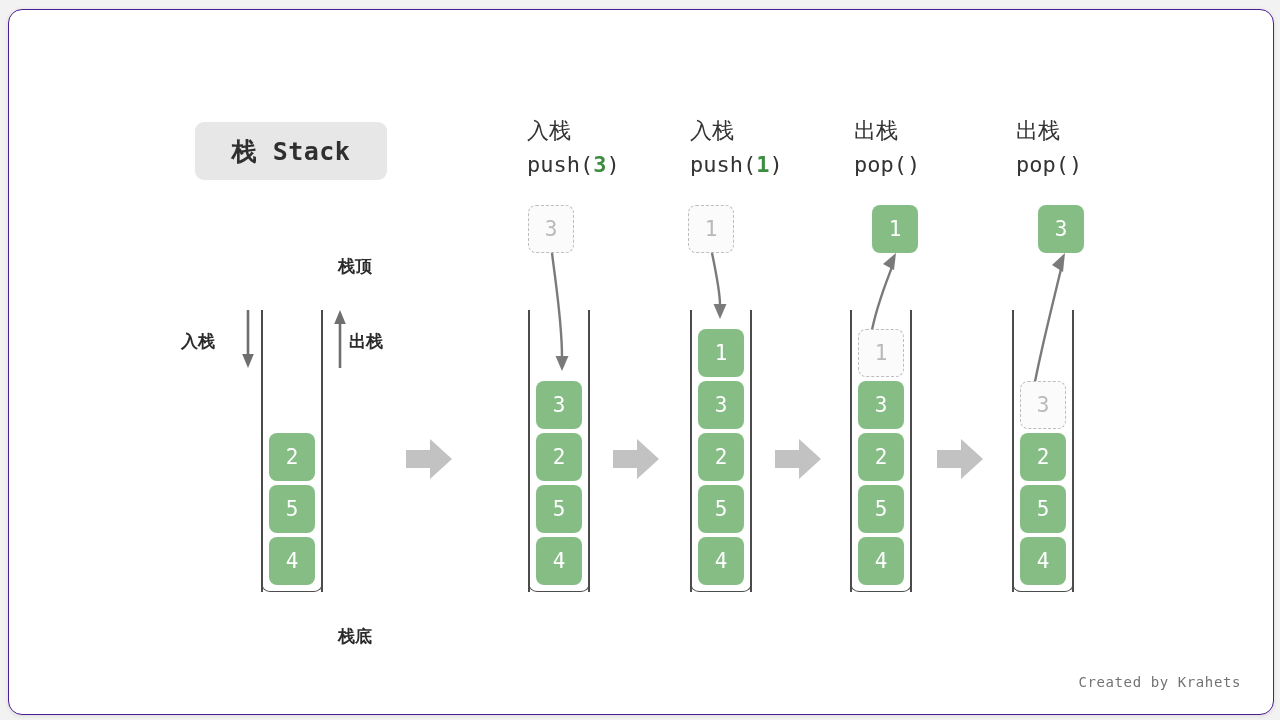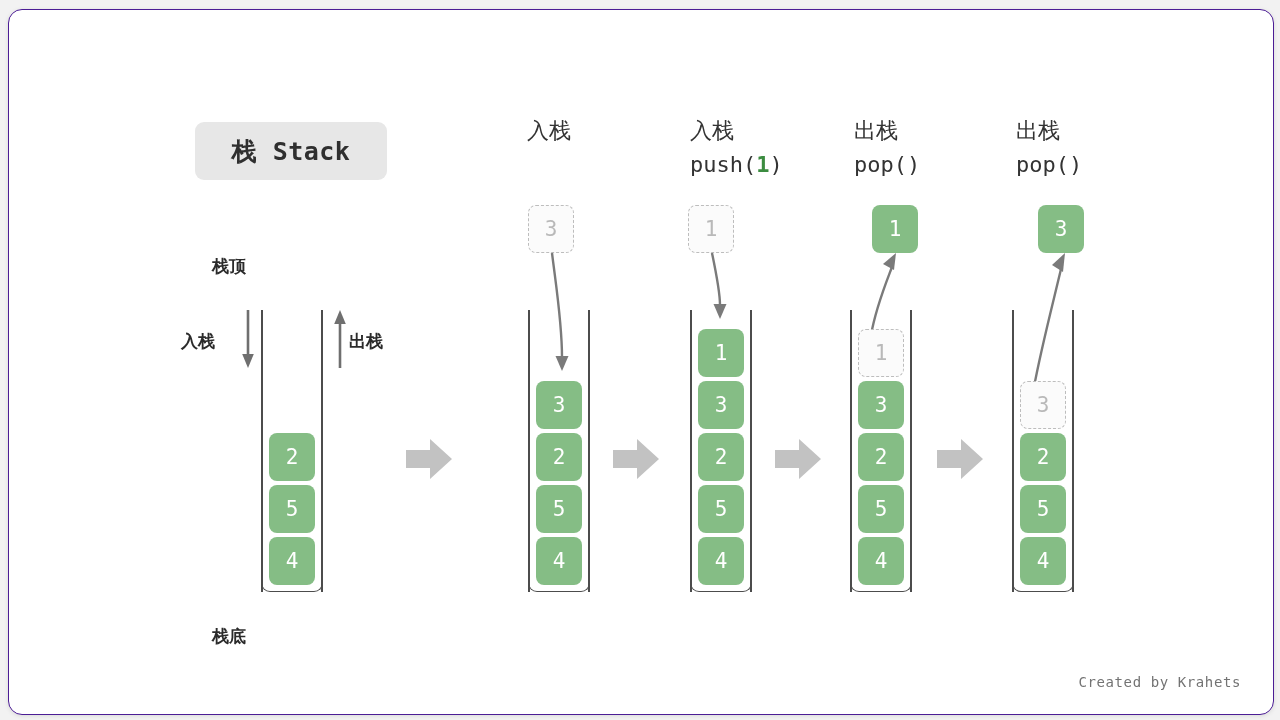--- a/index.html
+++ b/index.html
@@ -73,21 +73,21 @@
     color:#b9b9b9;
   }
 
   
   .side-label{
     position:absolute;
     font-size:17px;font-weight:bold;color:#2b2b2b;
     font-family:"DejaVu Sans","Liberation Sans",sans-serif;
   }
   .top-label,.bottom-label{
-    position:absolute;text-align:left;width:160px;
+    position:absolute;text-align:right;width:160px;
     font-size:17px;font-weight:bold;color:#2b2b2b;
   }
 
   
   .sep{position:absolute;width:46px;height:44px;}
 
   
   .footer{
     position:absolute;right:32px;bottom:24px;
     font-family:"DejaVu Sans Mono","Liberation Mono",monospace;
@@ -127,20 +127,21 @@
     <div class="cell" style="left:8px;top:175px;">5</div>
     <div class="cell" style="left:8px;top:227px;">4</div>
   </div>
 
   <svg class="sep" style="left:397px;top:427px;" viewBox="0 0 46 44">
     <polygon points="0,13 24,13 24,2 46,22 24,42 24,31 0,31" fill="#c2c2c2"></polygon>
   </svg>
 
   <div class="col-head" style="left:518px;">
     <div class="cn">入栈</div>
+    <div><span>push(</span><span class="num">3</span><span>)</span></div>
   </div>
 
   <div class="cell ghost" style="left:519px;top:195px;">3</div>
   <svg style="position:absolute;left:515px;top:243px;" width="70" height="130">
     <path d="M 28 0 C 33 40 38 70 38 104" stroke="#7a7a7a" stroke-width="2.4" fill="none"></path>
     <polygon points="38,118 31.5,103 44.5,103" fill="#7a7a7a"></polygon>
   </svg>
 
   <div class="stack" style="left:519px;top:300px;width:62px;height:282px;">
     <div class="u-wall" style="left:0;"></div>

